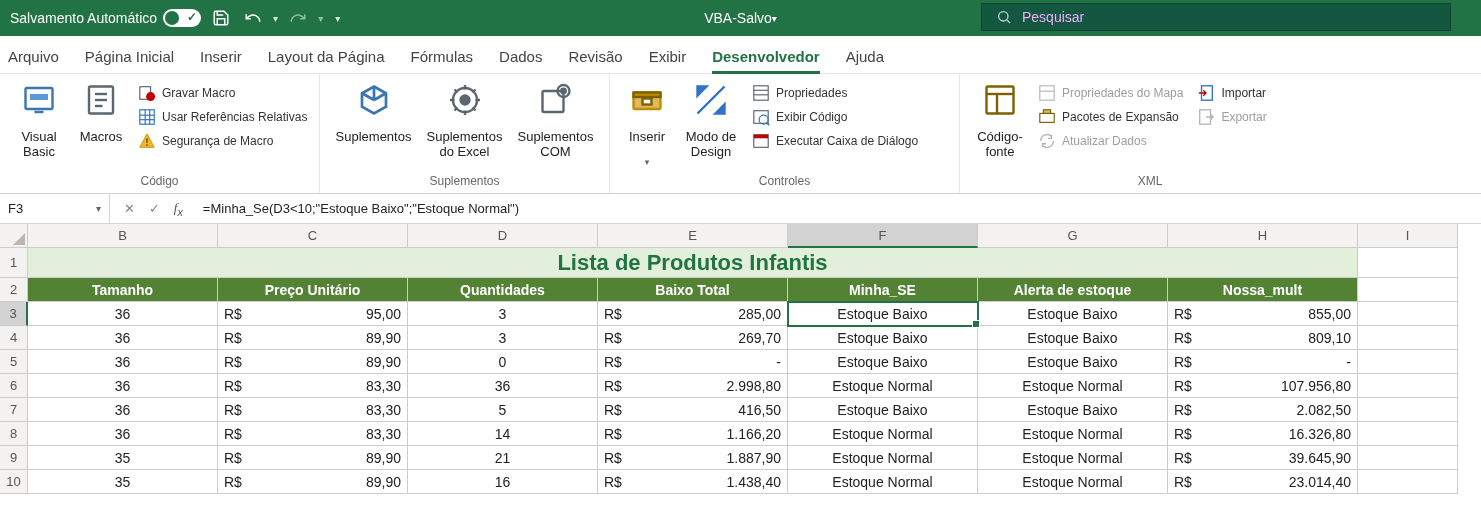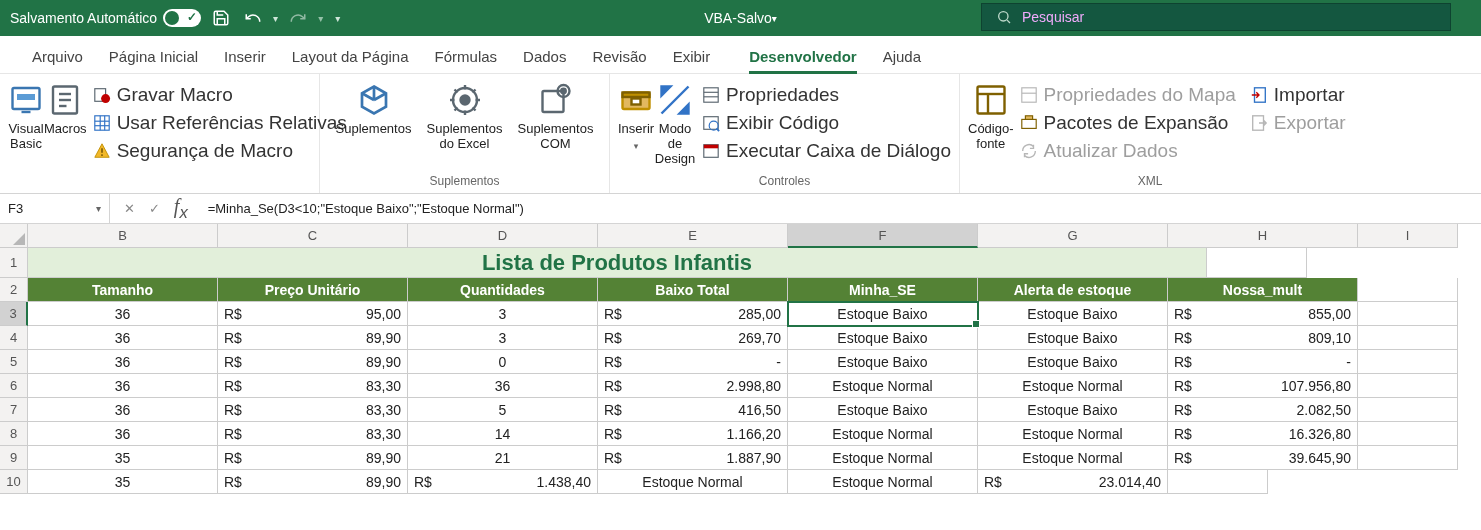--- a/index.html
+++ b/index.html
@@ -13,43 +13,43 @@
   .toggle .knob { width: 14px; height: 14px; border-radius: 50%; background: #217346; position: absolute; top: 2px; left: 2px; }
   .toggle .check { position: absolute; right: 4px; top: 1px; color: #217346; font-size: 12px; font-weight: bold; }
   .qat-btn { width: 24px; height: 24px; display: flex; align-items: center; justify-content: center; cursor: pointer; }
   .qat-btn svg { display: block; }
   .titlebar .center { position: absolute; left: 50%; transform: translateX(-50%); display: flex; align-items: center; }
   .titlebar .search { position: absolute; right: 30px; top: 3px; width: 470px; height: 28px; background: #145740; border: 1px solid #0e4330; display: flex; align-items: center; gap: 10px; padding: 0 14px; }
   .titlebar .search svg { opacity: .9; }
   .titlebar .search span { color: #f0abfc; }
 
   
-  .ribbon-tabs { height: 38px; background: #fff; display: flex; align-items: flex-end; gap: 26px; padding-left: 32px; font-size: 15px; border-bottom: 1px solid #e6e6e6; }
+  .ribbon-tabs { height: 38px; background: #fff; display: flex; align-items: flex-end; gap: 26px; padding-left: 8px; font-size: 15px; border-bottom: 1px solid #e6e6e6; }
   .ribbon-tabs .tab { padding-bottom: 8px; cursor: pointer; color: #444; }
-  .ribbon-tabs .tab.active { color: #217346; font-weight: 600; position: relative; margin-left: 13px; }
+  .ribbon-tabs .tab.active { color: #217346; font-weight: 600; position: relative; }
   .ribbon-tabs .tab.active::after { content: ""; position: absolute; left: 0; right: 0; bottom: -1px; height: 3px; background: #217346; }
 
   
   .ribbon-body { height: 120px; background: #fff; display: flex; border-bottom: 1px solid #d4d4d4; }
   .group { display: flex; flex-direction: column; border-right: 1px solid #e6e6e6; padding: 4px 8px 2px; }
   .group .group-row { display: flex; flex: 1; align-items: flex-start; }
   .group .group-label { text-align: center; font-size: 12px; color: #666; padding: 2px 0 3px; }
-  .bigbtn { display: flex; flex-direction: column; align-items: center; justify-content: flex-start; width: 62px; padding-top: 4px; gap: 4px; cursor: pointer; font-size: 13px; text-align: center; line-height: 1.15; }
+  .bigbtn { display: flex; flex-direction: column; align-items: center; justify-content: flex-start; width: 62px; padding-top: 4px; gap: 12px; cursor: pointer; font-size: 13px; text-align: center; line-height: 1.15; }
   .bigbtn svg { display: block; }
   .stackbtns { display: flex; flex-direction: column; gap: 6px; padding-top: 6px; }
-  .smallbtn { display: flex; align-items: center; gap: 6px; font-size: 19px; cursor: pointer; color: #333; white-space: nowrap; }
+  .smallbtn { display: flex; align-items: center; gap: 6px; font-size: 12px; cursor: pointer; color: #333; white-space: nowrap; }
   .smallbtn.disabled { color: #9e9e9e; }
   .smallbtn svg, .smallbtn .ic { display: inline-flex; width: 18px; height: 18px; align-items: center; justify-content: center; }
 
   
   .formula-bar { height: 30px; background: #fff; border-bottom: 1px solid #d4d4d4; display: flex; align-items: center; font-size: 13px; }
   .name-box { width: 110px; border-right: 1px solid #d4d4d4; padding: 0 8px; display: flex; align-items: center; justify-content: space-between; height: 100%; }
   .name-box .dd { font-size: 10px; color: #666; }
   .fx-btns { display: flex; align-items: center; gap: 14px; padding: 0 14px; color: #888; }
-  .fx-label { font-style: italic; font-family: "Times New Roman", serif; font-size: 20px; color: #555; padding-right: 10px; }
+  .fx-label { font-style: italic; font-family: "Times New Roman", serif; font-size: 13px; color: #555; padding-right: 10px; }
   .formula-input { flex: 1; padding: 0 10px; color: #222; }
 
   
   .grid-area { position: relative; }
   .corner { position: absolute; left: 0; top: 0; width: 28px; height: 24px; background: #f3f2f1; border-right: 1px solid #ccc; border-bottom: 1px solid #ccc; }
   .corner::after { content: ""; position: absolute; right: 2px; bottom: 2px; width: 0; height: 0; border-style: solid; border-width: 0 0 12px 12px; border-color: transparent transparent #b7b7b7 transparent; }
   .col-headers { position: absolute; left: 28px; top: 0; height: 24px; display: flex; }
   .col-header { background: #f3f2f1; border-right: 1px solid #ccc; border-bottom: 1px solid #ccc; display: flex; align-items: center; justify-content: center; font-size: 13px; color: #555; }
   .col-header.sel { background: #d2d2d2; border-bottom: 2px solid #217346; }
   .row-headers { position: absolute; left: 0; top: 24px; width: 28px; }
@@ -183,20 +183,21 @@
               <svg width="16" height="16" viewBox="0 0 20 20">
                 <polygon points="10,2 18,17 2,17" fill="#f2b829" stroke="#bf8f00" stroke-width="1"></polygon>
                 <line x1="10" y1="7" x2="10" y2="12" stroke="#6b4e00" stroke-width="1.6"></line>
                 <circle cx="10" cy="14.5" r="1" fill="#6b4e00"></circle>
               </svg>
             </span>
           <span>Segurança de Macro</span>
         </div>
       </div>
     </div>
+    <div class="group-label">Código</div>
   </div>
 
   <div class="group" style="width:290px">
     <div class="group-row">
       <div class="bigbtn" style="width:96px">
         <svg width="36" height="36" viewBox="0 0 24 24" fill="none" stroke="#3a76b1" stroke-width="1.8">
             <path d="M12 3l8 4.5v9L12 21 4 16.5v-9z"></path>
             <path d="M12 3v9M12 12l8-4.5M12 12l-8-4.5"></path>
           </svg>
         <span>Suplementos</span>
@@ -375,21 +376,21 @@
     <div class="row-header">4</div>
     <div class="row-header">5</div>
     <div class="row-header">6</div>
     <div class="row-header">7</div>
     <div class="row-header">8</div>
     <div class="row-header">9</div>
     <div class="row-header">10</div>
   </div>
   <div class="cells" id="cells">
       <div class="row r1">
-        <div class="cell title-cell" style="width: 1179px;">Lista de Produtos Infantis</div>
+        <div class="cell title-cell" style="width: 1330px;">Lista de Produtos Infantis</div>
         <div class="cell wI empty-col"></div>
       </div>
       <div class="row">
         <div class="cell hdr wB">Tamanho</div>
         <div class="cell hdr wC">Preço Unitário</div>
         <div class="cell hdr wD">Quantidades</div>
         <div class="cell hdr wE">Baixo Total</div>
         <div class="cell hdr wF">Minha_SE</div>
         <div class="cell hdr wG">Alerta de estoque</div>
         <div class="cell hdr wH">Nossa_mult</div>
@@ -571,20 +572,21 @@
         <div class="cell wI empty-col"></div>
       </div>
       <div class="row">
         <div class="cell wB c-center">35</div>
         <div class="cell wC ">
           <div class="curpair">
             <span>R$</span>
             <span>89,90</span>
           </div>
         </div>
+        <div class="cell wD c-center">16</div>
         <div class="cell wE ">
           <div class="curpair">
             <span>R$</span>
             <span>1.438,40</span>
           </div>
         </div>
         <div class="cell wF c-center">Estoque Normal</div>
         <div class="cell wG c-center">Estoque Normal</div>
         <div class="cell wH ">
           <div class="curpair">

